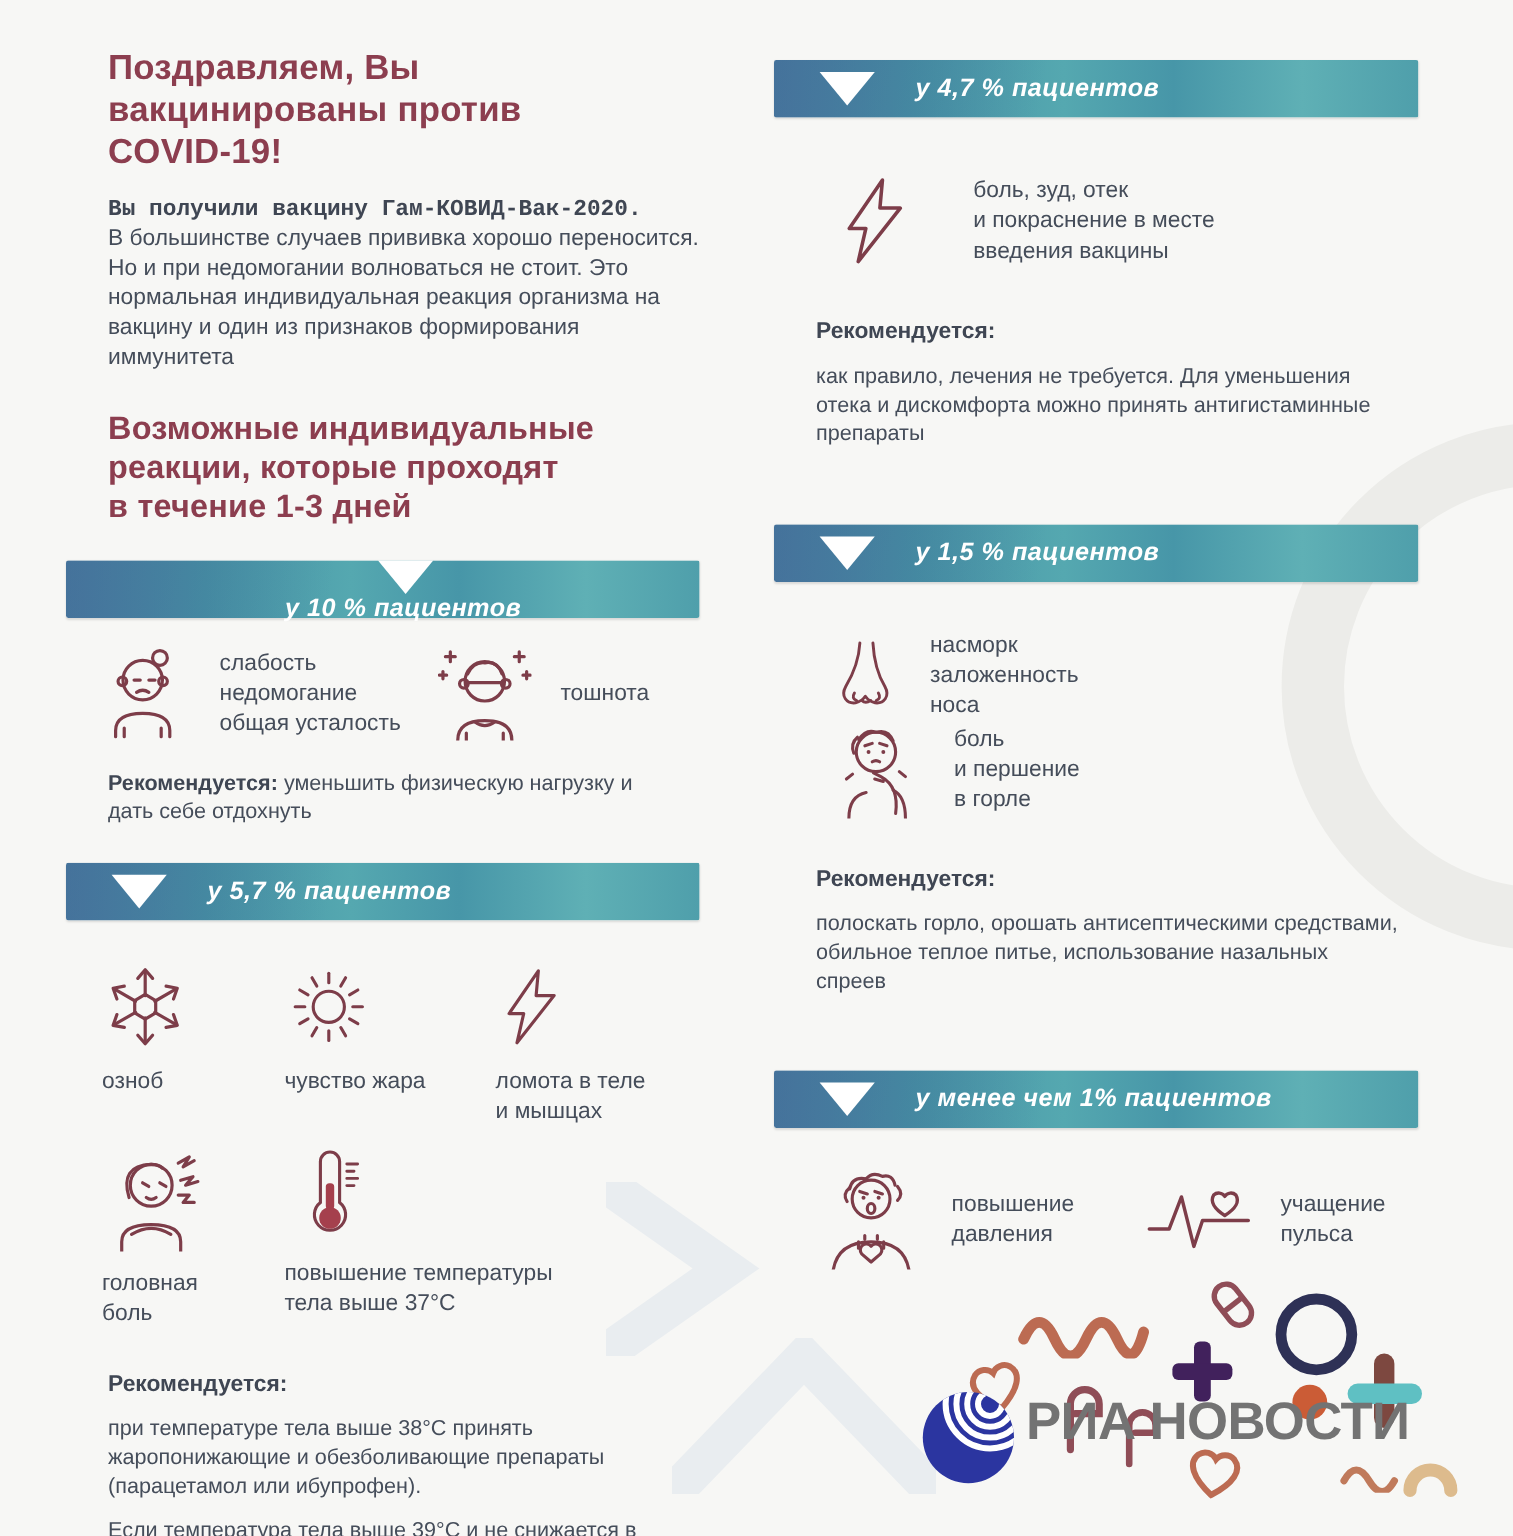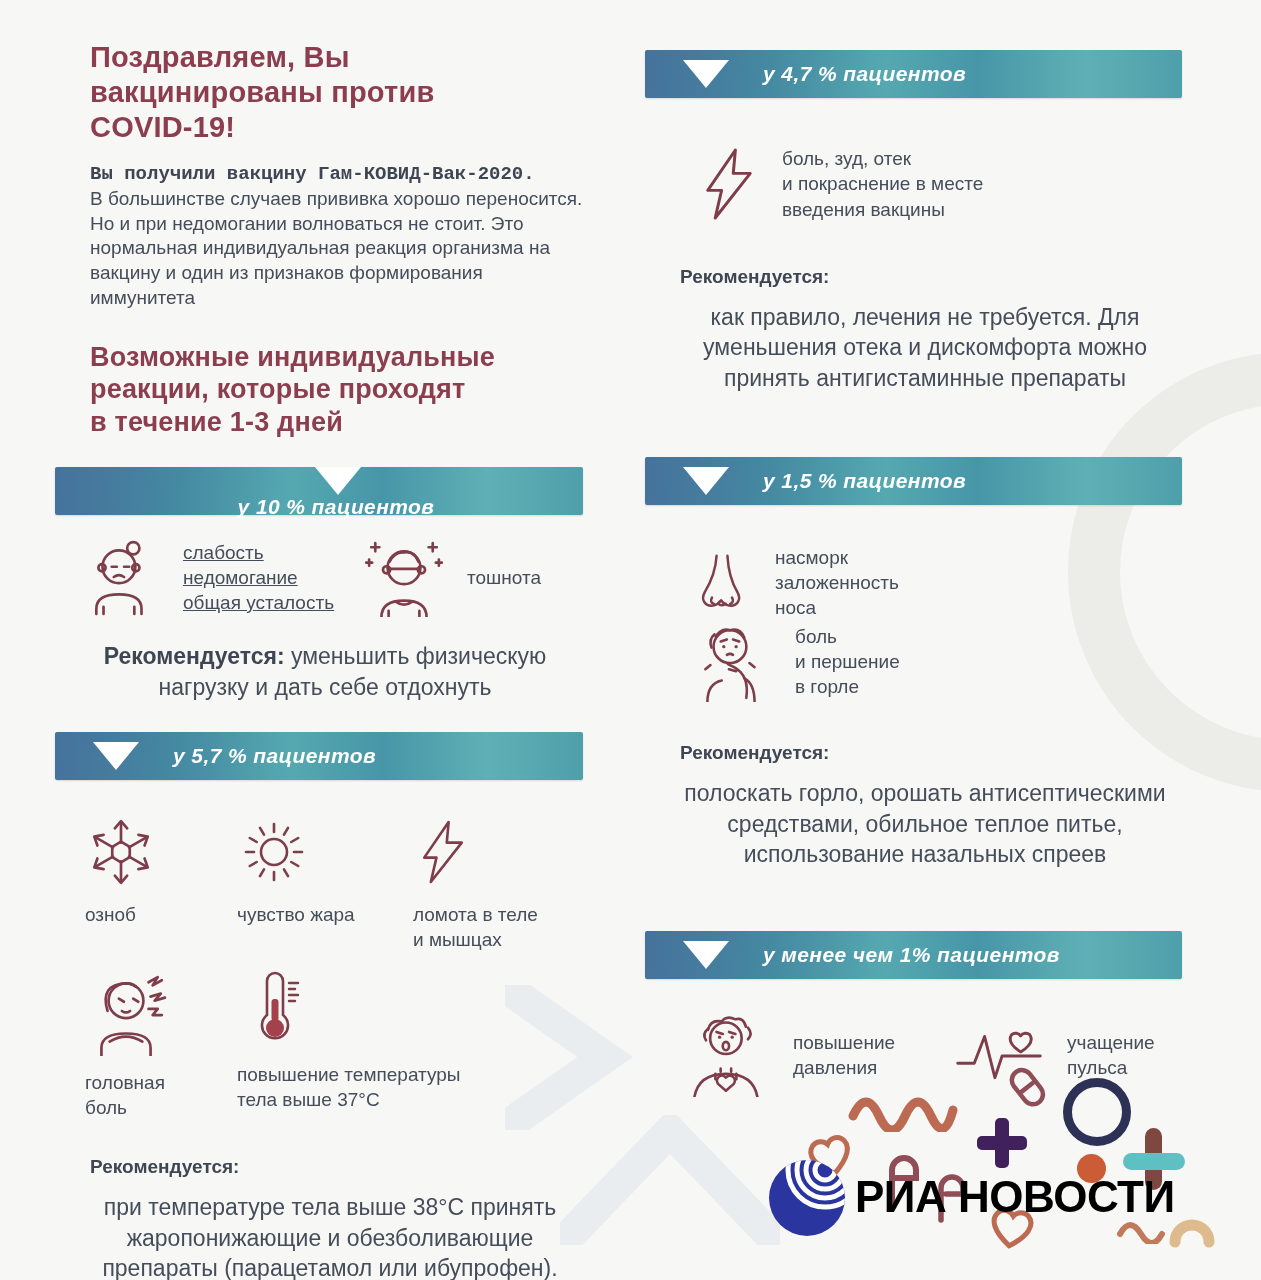--- a/index.html
+++ b/index.html
@@ -49,61 +49,61 @@
     color:#fff;font-style:italic;font-weight:bold;font-size:21px;
     margin-left:34px;letter-spacing:.4px;
   }
 
   
   .icon{color:#7d3d49;}
   .icon svg{display:block;}
   .slabel{font-size:19px;line-height:1.32;white-space:pre-line;color:#454d5a;}
   .sym-h{display:flex;align-items:center;gap:24px;}
   .row{display:flex;}
-  .rec{font-size:23px;line-height:1.32;text-align:center;}
+  .rec{font-size:18px;line-height:1.32;}
   .rec b{color:#3f4653;}
   .rec-h{font-size:19px;font-weight:bold;color:#3f4653;}
 
   
   .l-ban1{margin-top:28px;flex-direction:column;}
   .l-symrow{margin:22px 0 0 30px;}
-  .l-symrow .s1{width:280px;text-decoration:underline;}
+  .l-symrow .s1{width:280px;}
   .l-rec1{margin:24px 0 0 35px;width:470px;}
   .l-ban2{margin-top:30px;}
   .grid57{margin-left:30px;display:flex;}
   .cell{display:flex;flex-direction:column;}
   .grid57 .cell .slabel{margin-top:14px;}
   .g1 .cell:nth-child(1){width:152px;}
   .g1 .cell:nth-child(2){width:176px;}
   .g1 .cell:nth-child(3){width:170px;}
   .g1{margin-top:36px;}
   .g2{margin-top:18px;}
   .g2 .cell:nth-child(1){width:152px;}
   .g2 .cell:nth-child(2){width:340px;}
   .l-rech{margin:36px 0 0 35px;}
   .l-recp{margin:14px 0 0 35px;width:480px;}
 
   
   .r-ban1{margin-top:50px;}
-  .r-sym47{margin:44px 0 0 50px;gap:19px;width:420px;}
+  .r-sym47{margin:44px 0 0 50px;gap:48px;width:420px;}
   .r-rech{margin:40px 0 0 35px;}
   .r-recp{margin:14px 0 0 35px;width:490px;}
   .r-ban2{margin-top:64px;}
   .r-symrow{margin:40px 0 0 48px;flex-direction:column;}
   .r-symrow .s1{width:252px;}
   .r-ban3{margin-top:62px;}
   .r-symrow2{margin:34px 0 0 42px;align-items:center;}
   .r-symrow2 .s1{width:268px;}
 
   
   .decor{position:absolute;left:745px;top:1048px;width:516px;height:232px;z-index:2;}
   .decor .d{position:absolute;}
   .brand{
-    position:absolute;left:110px;top:124px;z-index:3;
-    font-size:44px;font-weight:bold;color:#000000;letter-spacing:-.5px;white-space:nowrap;
+    position:absolute;left:110px;top:112px;z-index:3;
+    font-size:44px;font-weight:bold;color:#737373;letter-spacing:-.5px;white-space:nowrap;
   }
   .dot-orange{left:332px;top:106px;width:29px;height:29px;border-radius:50%;background:#cb5c36;}
   .ring-navy{left:318px;top:30px;width:50px;height:50px;border-radius:50%;border:9px solid #2e3156;}
 </style>
 </head>
 <body>
 
 <div class="page">
 
   <div class="wm wm-ring"></div>

